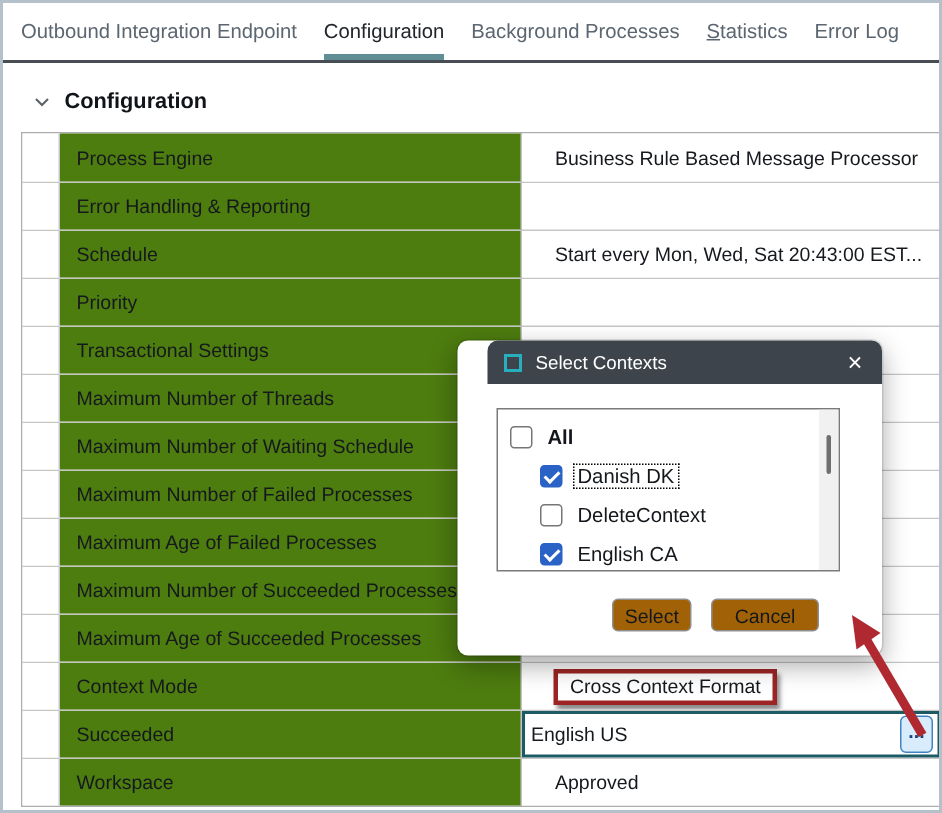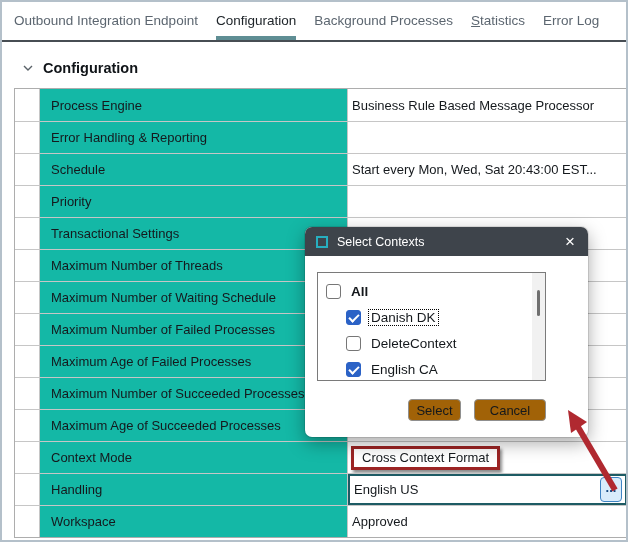--- a/index.html
+++ b/index.html
@@ -31,26 +31,26 @@
   .section-header{display:flex;align-items:center;gap:9px;margin:16px 0 10px 20px;height:20px;}
   .chev{width:12px;height:12px;display:block;}
   .section-title{font-weight:bold;font-size:14.5px;color:#101418;}
 
   
   .cfg-table{margin-left:12px;width:614px;border:1px solid #adadad;box-sizing:border-box;background:#fff;}
   .row{display:flex;height:32px;box-sizing:border-box;border-top:1px solid #c6c6c6;}
   .row:first-child{border-top:none;}
   .cell-sel{width:25px;background:#fff;border-right:1px solid #c6c6c6;box-sizing:border-box;flex:none;}
   .cell-label{
-    width:308px;flex:none;background:#14b8a6;border-right:1px solid #c6c6c6;
+    width:308px;flex:none;background:#4d7c0f;border-right:1px solid #c6c6c6;
     display:flex;align-items:center;padding-left:11px;box-sizing:border-box;
     font-size:13px;color:#15191d;white-space:nowrap;overflow:hidden;
   }
   .cell-value{
-    flex:1;display:flex;align-items:center;padding-left:4px;font-size:13px;
+    flex:1;display:flex;align-items:center;padding-left:22px;font-size:13px;
     color:#15191d;box-sizing:border-box;background:#fff;white-space:nowrap;overflow:hidden;
   }
   .red-box{
     border:3px solid #9c2424;padding:1px 8px 2px 8px;margin-left:-1px;
     box-shadow:2px 3px 3px rgba(45,45,45,.55);
   }
   .cell-value.selected{
     border:2px solid #1d5b64;padding:0 3px 0 4px;justify-content:space-between;
   }
   .btn-ellipsis{
@@ -61,27 +61,27 @@
   }
 
   
   .dialog{
     position:absolute;left:303px;top:225px;width:283px;height:210px;border-radius:7px;
     background:#fff;z-index:10;
     box-shadow:0 6px 18px rgba(0,0,0,.35),0 0 0 1px rgba(0,0,0,.10);
   }
   .titlebar{
     height:29px;background:#3e444b;border-radius:7px 7px 0 0;
-    display:flex;align-items:center;padding:0 11px;box-sizing:border-box;
+    display:flex;align-items:center;padding:0 11px;box-sizing:border-box;margin-left:20px;
   }
   .tb-icon{width:12px;height:12px;border:2px solid #27afc0;box-sizing:border-box;flex:none;}
   .tb-title{color:#fff;font-size:12.5px;margin-left:9px;}
   .tb-close{margin-left:auto;color:#fff;font-size:17px;line-height:1;cursor:pointer;padding:0 2px;}
   .listbox{
-    position:absolute;left:12px;top:45px;width:229px;height:109px;
+    position:absolute;left:26px;top:45px;width:229px;height:109px;
     border:1px solid #7a7a7a;box-sizing:border-box;background:#fff;overflow:hidden;
   }
   .lb-items{padding:5px 0 0 8px;}
   .lb-item{display:flex;align-items:center;gap:8px;height:26px;font-size:13.5px;color:#14181c;}
   .lb-item:not(:first-child){margin-left:20px;}
   .cb{
     width:15px;height:15px;border:1px solid #767676;border-radius:3px;background:#fff;
     box-sizing:border-box;flex:none;cursor:pointer;
   }
   .cb.checked{background:#2b62c6;border-color:#2b62c6;}
@@ -197,21 +197,21 @@
       <div class="cell-sel"></div>
       <div class="cell-label">Context Mode</div>
       <div class="cell-value">
         <span class="red-box">
           <span>Cross Context Format</span>
         </span>
       </div>
     </div>
     <div class="row">
       <div class="cell-sel"></div>
-      <div class="cell-label">Handling</div>
+      <div class="cell-label">Succeeded</div>
       <div class="cell-value selected">
         <span>English US</span>
         <button class="btn-ellipsis">...</button>
       </div>
     </div>
     <div class="row">
       <div class="cell-sel"></div>
       <div class="cell-label">Workspace</div>
       <div class="cell-value">Approved</div>
     </div>

